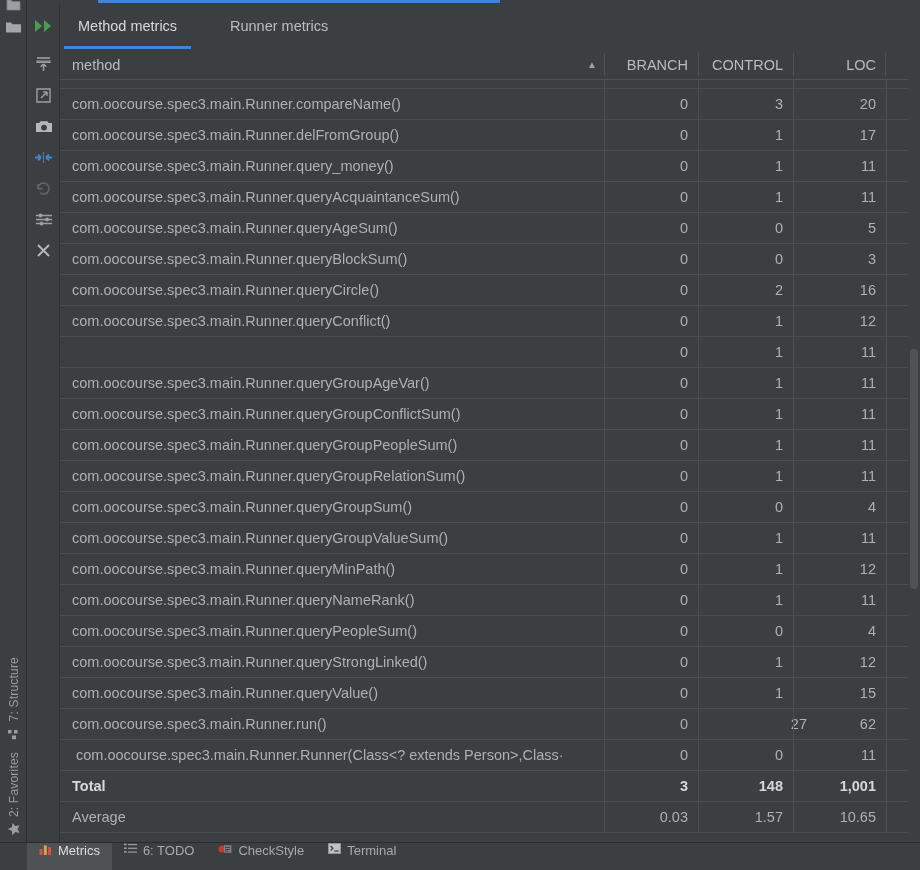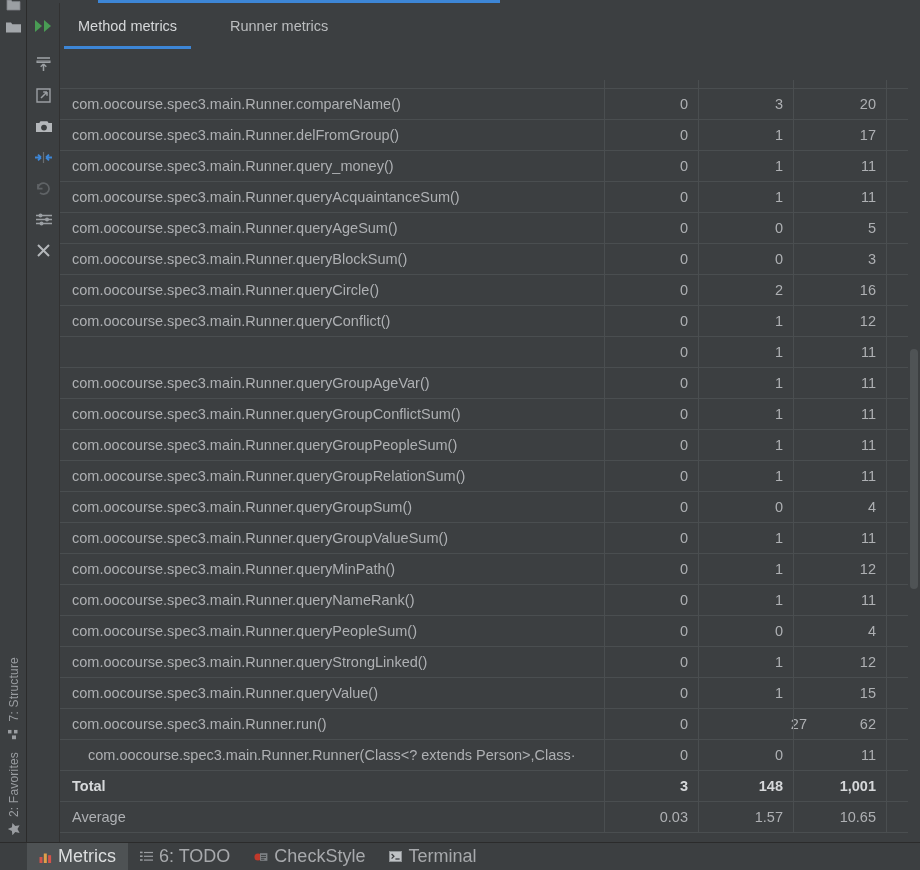--- a/index.html
+++ b/index.html
@@ -92,22 +92,22 @@
   .vscroll { position: absolute; right: 0; top: 49px; width: 12px; height: 793px; background: #3c3f41; }
   .vthumb { position: absolute; right: 2px; top: 300px; width: 8px; height: 240px; background: #4f5355; border-radius: 4px; }
 
   
   .statusbar {
     position: absolute; left: 0; bottom: 0; width: 920px; height: 28px;
     background: #3c3f41; border-top: 1px solid #2b2b2b;
     display: flex; align-items: center;
   }
   .sb-item {
-    display: flex; align-items: center; gap: 6px; height: 28px;
-    padding: 0 12px; color: #a7a9ac; font-size: 18px; white-space: nowrap;
+    display: flex; gap: 6px; height: 28px;
+    padding: 0 12px; color: #a7a9ac; font-size: 13px; white-space: nowrap;
   }
   .sb-item.active { background: #4e5254; color: #dcdedf; }
 
   svg { display: block; }
 </style>
 </head>
 <body>
 
 <div id="root">
 
@@ -210,20 +210,41 @@
       <span>Method metrics</span>
       <span class="tab-underline" style="left:0;right:0;"></span>
     </div>
     <div class="tab" style="left:156px;">
       <span>Runner metrics</span>
     </div>
   </div>
 
   <div class="table-wrap">
 
+    <div class="thead">
+      <div class="th" style="left:0;width:544px;padding-left:12px;">
+        <span>method</span>
+      </div>
+      <div class="th" style="left:520px;width:24px;justify-content:center;color:#9da0a3;font-size:10px;">
+        <span>▲</span>
+      </div>
+      <div class="th" style="left:544px;width:94px;justify-content:flex-end;padding-right:10px;">
+        <div class="sep" style="left:0;right:auto;"></div>
+        <span>BRANCH</span>
+      </div>
+      <div class="th" style="left:638px;width:95px;justify-content:flex-end;padding-right:10px;">
+        <div class="sep" style="left:0;right:auto;"></div>
+        <span>CONTROL</span>
+      </div>
+      <div class="th" style="left:733px;width:93px;justify-content:flex-end;padding-right:10px;">
+        <div class="sep" style="left:0;right:auto;"></div>
+        <span>LOC</span>
+        <div class="sep" style="right:0;"></div>
+      </div>
+    </div>
 
     <div class="tbody" id="tbody">
         <div class="row clip-top">
           <div class="vline" style="left: 544px;"></div>
           <div class="vline" style="left: 638px;"></div>
           <div class="vline" style="left: 733px;"></div>
           <div class="vline" style="left: 826px;"></div>
         </div>
         <div class="row">
           <div class="cell name" style="left: 0px; width: 544px;">com.oocourse.spec3.main.Runner.compareName()</div>
@@ -428,21 +449,21 @@
           <div class="cell name" style="left: 0px; width: 544px;">com.oocourse.spec3.main.Runner.run()</div>
           <div class="cell num" style="left: 544px; width: 94px;">0</div>
           <div class="cell num" style="left: 638px; width: 95px; margin-left: 24px;">27</div>
           <div class="cell num" style="left: 733px; width: 93px;">62</div>
           <div class="vline" style="left: 544px;"></div>
           <div class="vline" style="left: 638px;"></div>
           <div class="vline" style="left: 733px;"></div>
           <div class="vline" style="left: 826px;"></div>
         </div>
         <div class="row">
-          <div class="cell name" style="left: 16px; width: 544px;">com.oocourse.spec3.main.Runner.Runner(Class&lt;? extends Person&gt;,Class·</div>
+          <div class="cell name" style="left: 4px; width: 544px;">com.oocourse.spec3.main.Runner.Runner(Class&lt;? extends Person&gt;,Class·</div>
           <div class="cell num" style="left: 544px; width: 94px;">0</div>
           <div class="cell num" style="left: 638px; width: 95px;">0</div>
           <div class="cell num" style="left: 733px; width: 93px;">11</div>
           <div class="vline" style="left: 544px;"></div>
           <div class="vline" style="left: 638px;"></div>
           <div class="vline" style="left: 733px;"></div>
           <div class="vline" style="left: 826px;"></div>
         </div>
         <div class="row total">
           <div class="cell name" style="left: 0px; width: 544px;">Total</div>

